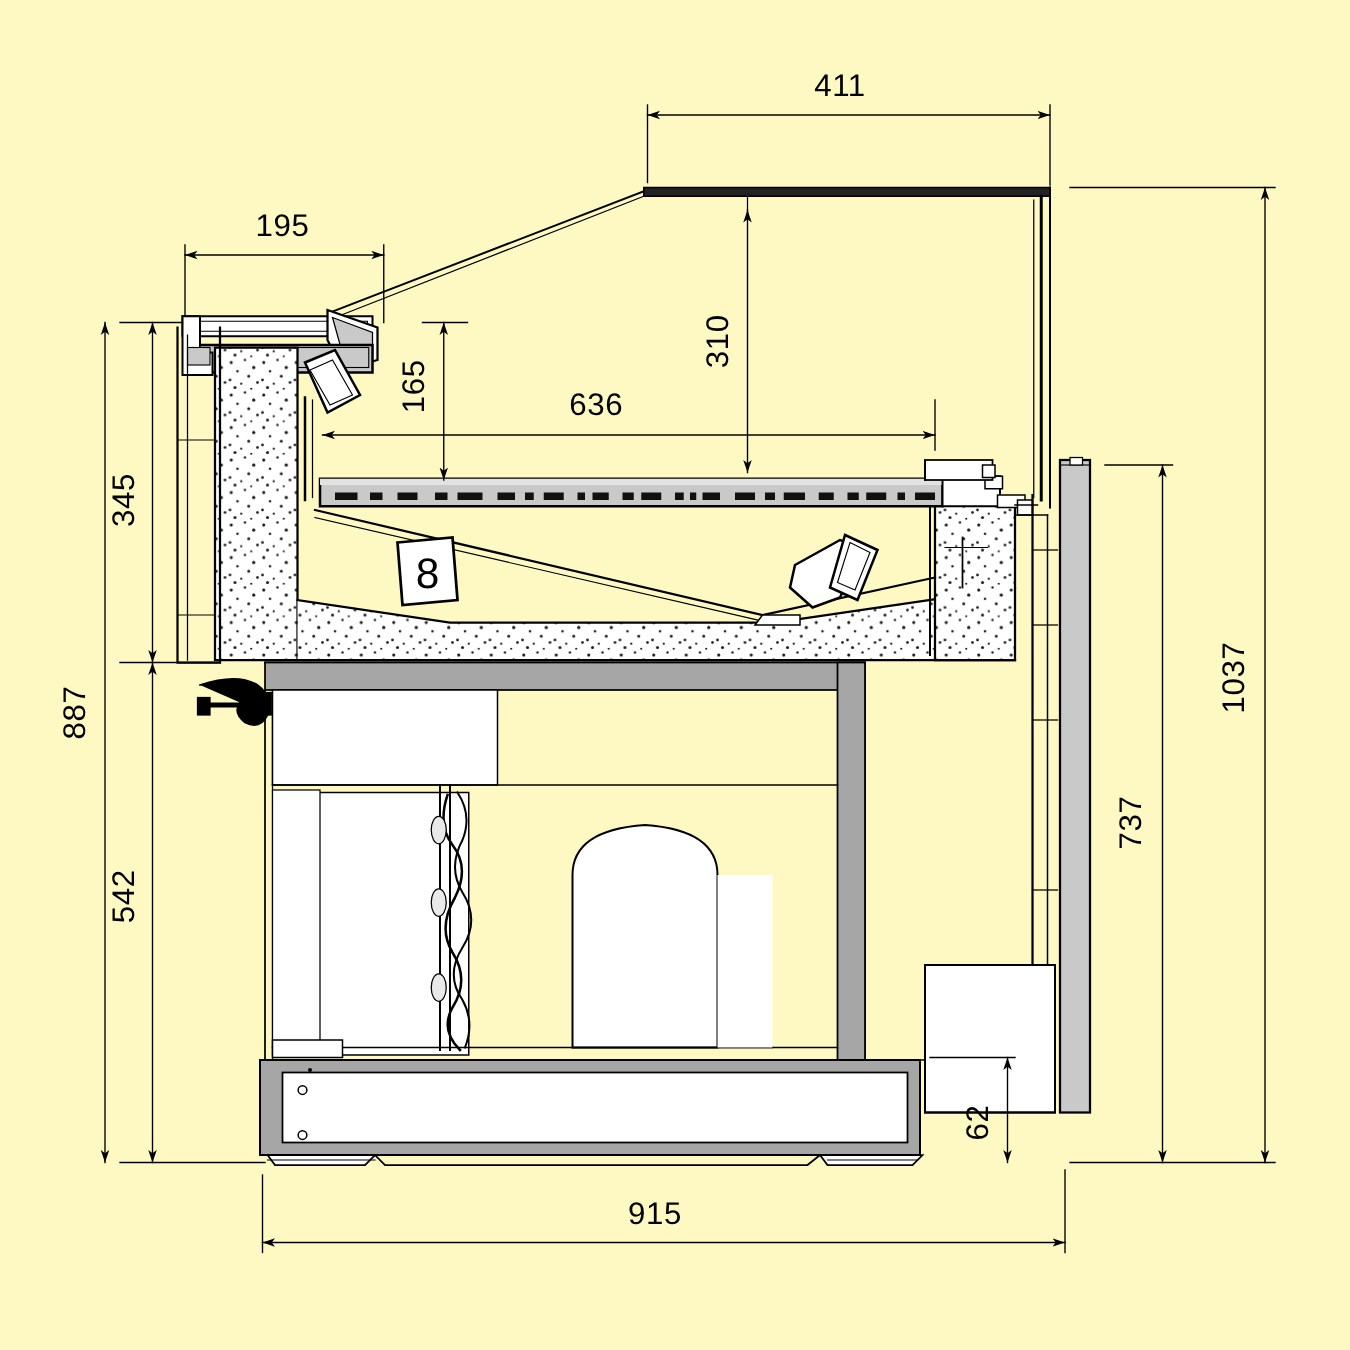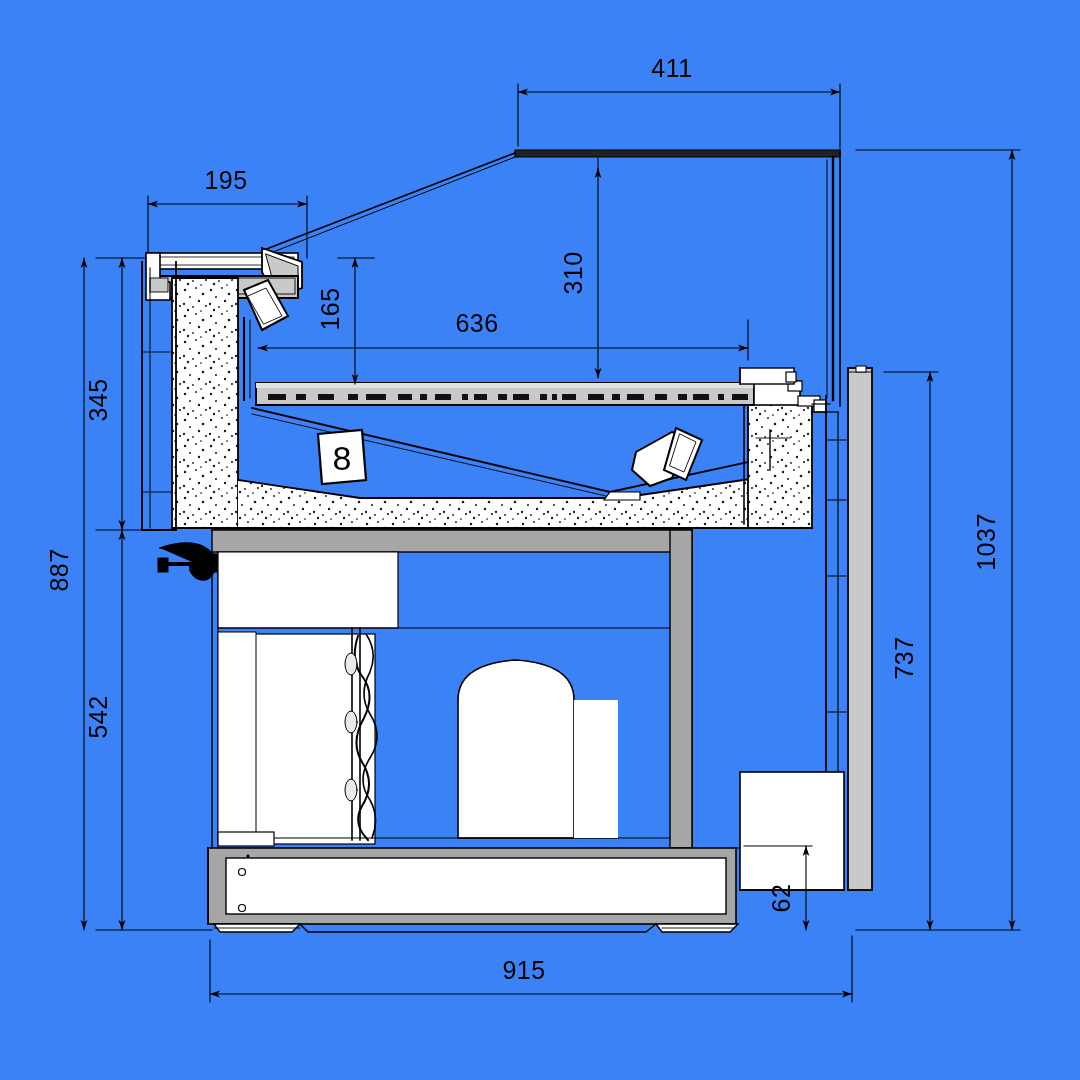--- a/index.html
+++ b/index.html
@@ -2,21 +2,21 @@
 <html><head>
 <meta charset="utf-8">
 <title>Technical Drawing — Refrigerated Display Case Section</title>
 <style>
   html,body{margin:0;padding:0;background:#ffffff;}
   body{
     width:1080px;height:1080px;overflow:hidden;
     font-family:"Liberation Sans","DejaVu Sans",sans-serif;
     -webkit-font-smoothing:antialiased;
   }
-  #sheet{position:relative;width:1080px;height:1080px;background:#3b82f6;}
+  #sheet{position:relative;width:1080px;height:1080px;background:#fef9c3;}
   svg{display:block;position:absolute;top:0;left:0;}
   .dimtext{
     font-family:"Liberation Sans","DejaVu Sans",sans-serif;
     font-size:25px;fill:#000;letter-spacing:0.5px;
   }
   .balloontext{
     font-family:"Liberation Sans","DejaVu Sans",sans-serif;
     font-size:34px;fill:#000;
   }
 </style>

